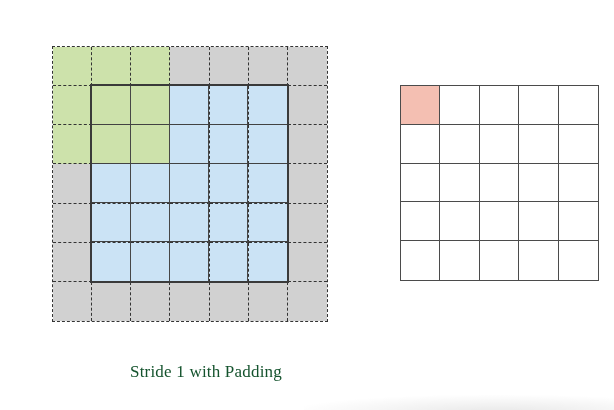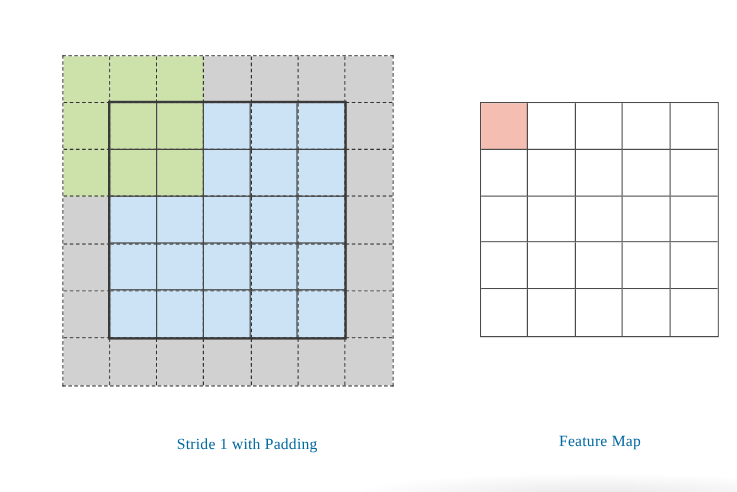--- a/index.html
+++ b/index.html
@@ -65,22 +65,22 @@
   #feature-grid .cell {
     border-right: 1.6px solid #4b4b4b;
     border-bottom: 1.6px solid #4b4b4b;
   }
   #feature-grid .cell.last-col { border-right: none; }
   #feature-grid .cell.last-row { border-bottom: none; }
 
   .caption {
     position: absolute;
     transform: translateX(-50%);
-    font-size: 13px;
-    color: #0369a1;
+    font-size: 17px;
+    color: #14532d;
     letter-spacing: 0.2px;
     white-space: nowrap;
   }
   #caption-left  { left: 206px; top: 362px; }
   #caption-right { left: 500px; top: 360px; }
 
   
   #bottom-shadow {
     position: absolute;
     right: 0;
@@ -199,16 +199,15 @@
       <div class="cell last-col" style="background: rgb(255, 255, 255);"></div>
       <div class="cell last-row" style="background: rgb(255, 255, 255);"></div>
       <div class="cell last-row" style="background: rgb(255, 255, 255);"></div>
       <div class="cell last-row" style="background: rgb(255, 255, 255);"></div>
       <div class="cell last-row" style="background: rgb(255, 255, 255);"></div>
       <div class="cell last-col last-row" style="background: rgb(255, 255, 255);"></div>
     </div>
 
   <div id="caption-left" class="caption">Stride 1 with Padding</div>
 
-  <div id="caption-right" class="caption">Feature Map</div>
 
   <div id="bottom-shadow"></div>
 </div>
 
 </body></html>

